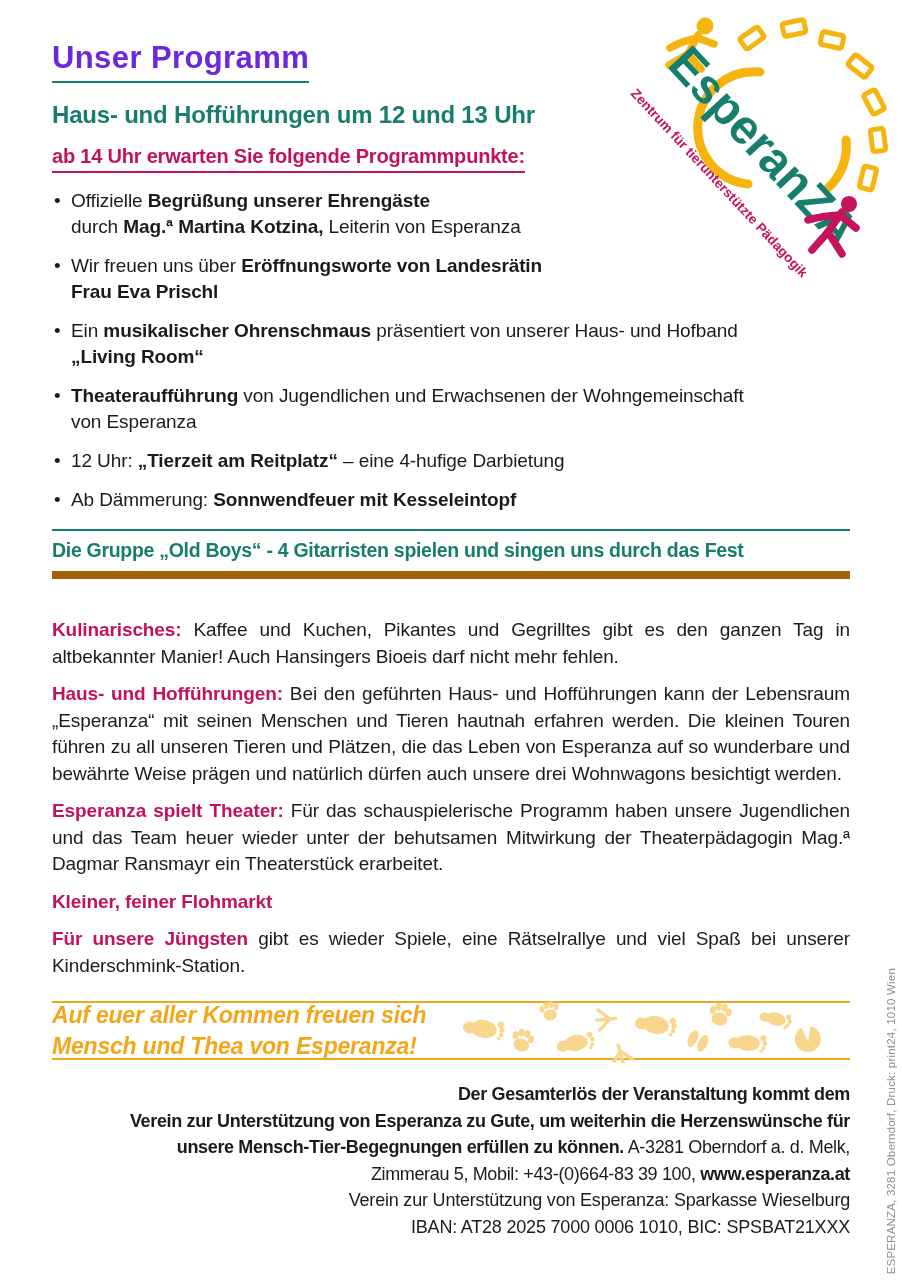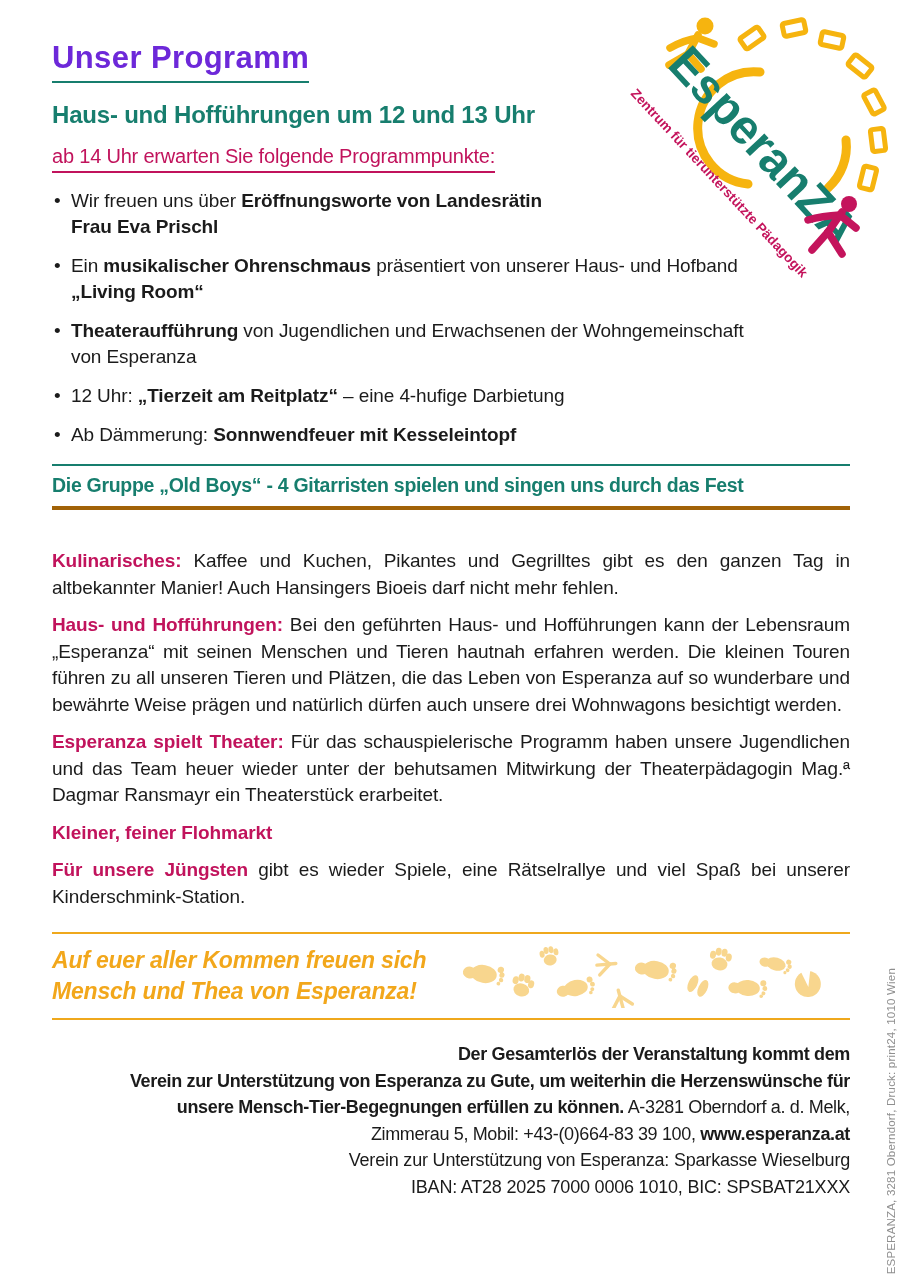--- a/index.html
+++ b/index.html
@@ -18,51 +18,51 @@
   .doc-title {
     display:inline-block;
     font-size:31px; font-weight:bold; color:#6d28d9;
     letter-spacing:.4px;
     border-bottom:2px solid #177e6e; padding-bottom:5px;
   }
   .sub-teal { margin-top:18px; font-size:24px; font-weight:bold; color:#177e6e; letter-spacing:-.2px; }
   .sub-crimson-wrap { margin-top:16px; }
   .sub-crimson {
     display:inline-block;
-    font-size:20px; font-weight:normal; color:#c1135c; letter-spacing:-.2px;
+    font-size:20px; font-weight:bold; color:#c1135c; letter-spacing:-.2px;
     border-bottom:2px solid #c1135c; padding-bottom:3px;
   }
 
   ul.program { list-style:none; margin-top:15px; }
   ul.program li {
     position:relative; padding-left:19px;
     font-size:19px; line-height:26px; letter-spacing:-.1px;
     margin-bottom:13px;
   }
   ul.program li::before { content:"\2022"; position:absolute; left:2px; top:0; }
 
   .teal-band {
     margin-top:16px;
-    border-top:2px solid #177e6e; border-bottom:4px solid #a16207;
+    border-top:2px solid #177e6e; border-bottom:8px solid #a16207;
     padding:8px 0 9px;
     font-size:19.5px; font-weight:bold; color:#177e6e; letter-spacing:-.3px;
     white-space:nowrap;
   }
 
   .paras { margin-top:38px; }
   .paras p {
     font-size:19px; line-height:26.5px; letter-spacing:-.1px;
     text-align:justify; margin-bottom:11px;
   }
   .crimson { color:#c1135c; }
 
   .yellow-band {
     margin-top:22px;
     border-top:2px solid #efa81c; border-bottom:2px solid #efa81c;
-    padding:0 0; height:88px;
+    padding:0 0; height:59px;
     display:flex; align-items:center;
   }
   .slogan {
     font-size:23px; line-height:31px; font-weight:bold; font-style:italic;
     color:#f2a71b; white-space:nowrap; letter-spacing:-.2px;
   }
   .footprints { flex:1; margin-left:10px; height:64px; }
 
   .footer-block { margin-top:21px; text-align:right; font-size:18px; line-height:26.5px; letter-spacing:-.35px; }
   .footer-block div { white-space:nowrap; }
@@ -128,20 +128,21 @@
       <h1 class="doc-title">Unser Programm</h1>
     </div>
 
     <p class="sub-teal">Haus- und Hofführungen um 12 und 13 Uhr</p>
 
     <div class="sub-crimson-wrap">
       <p class="sub-crimson">ab 14 Uhr erwarten Sie folgende Programmpunkte:</p>
     </div>
 
     <ul class="program">
+      <li><span>Offizielle </span><b>Begrüßung unserer Ehrengäste</b><br><span>durch </span><b>Mag.ª Martina Kotzina,</b><span> Leiterin von Esperanza</span></li>
       <li><span>Wir freuen uns über </span><b>Eröffnungsworte von Landesrätin</b><br><b>Frau Eva Prischl</b></li>
       <li><span>Ein </span><b>musikalischer Ohrenschmaus</b><span> präsentiert von unserer Haus- und Hofband</span><br><b>„Living Room“</b></li>
       <li><b>Theateraufführung</b><span> von Jugendlichen und Erwachsenen der Wohngemeinschaft</span><br><span>von Esperanza</span></li>
       <li><span>12 Uhr: </span><b>„Tierzeit am Reitplatz“</b><span> – eine 4-hufige Darbietung</span></li>
       <li><span>Ab Dämmerung: </span><b>Sonnwendfeuer mit Kesseleintopf</b></li>
     </ul>
 
     <div class="teal-band">Die Gruppe „Old Boys“ - 4 Gitarristen spielen und singen uns durch das Fest</div>
 
     <div class="paras">

